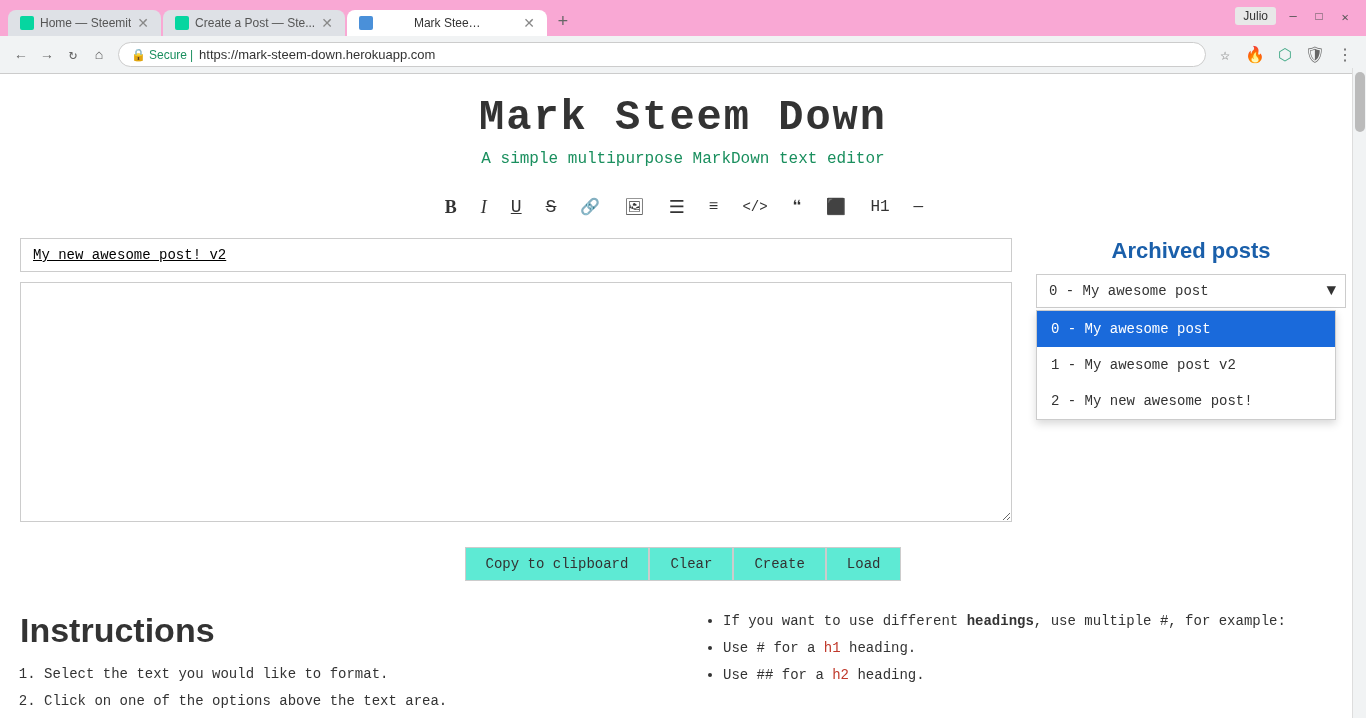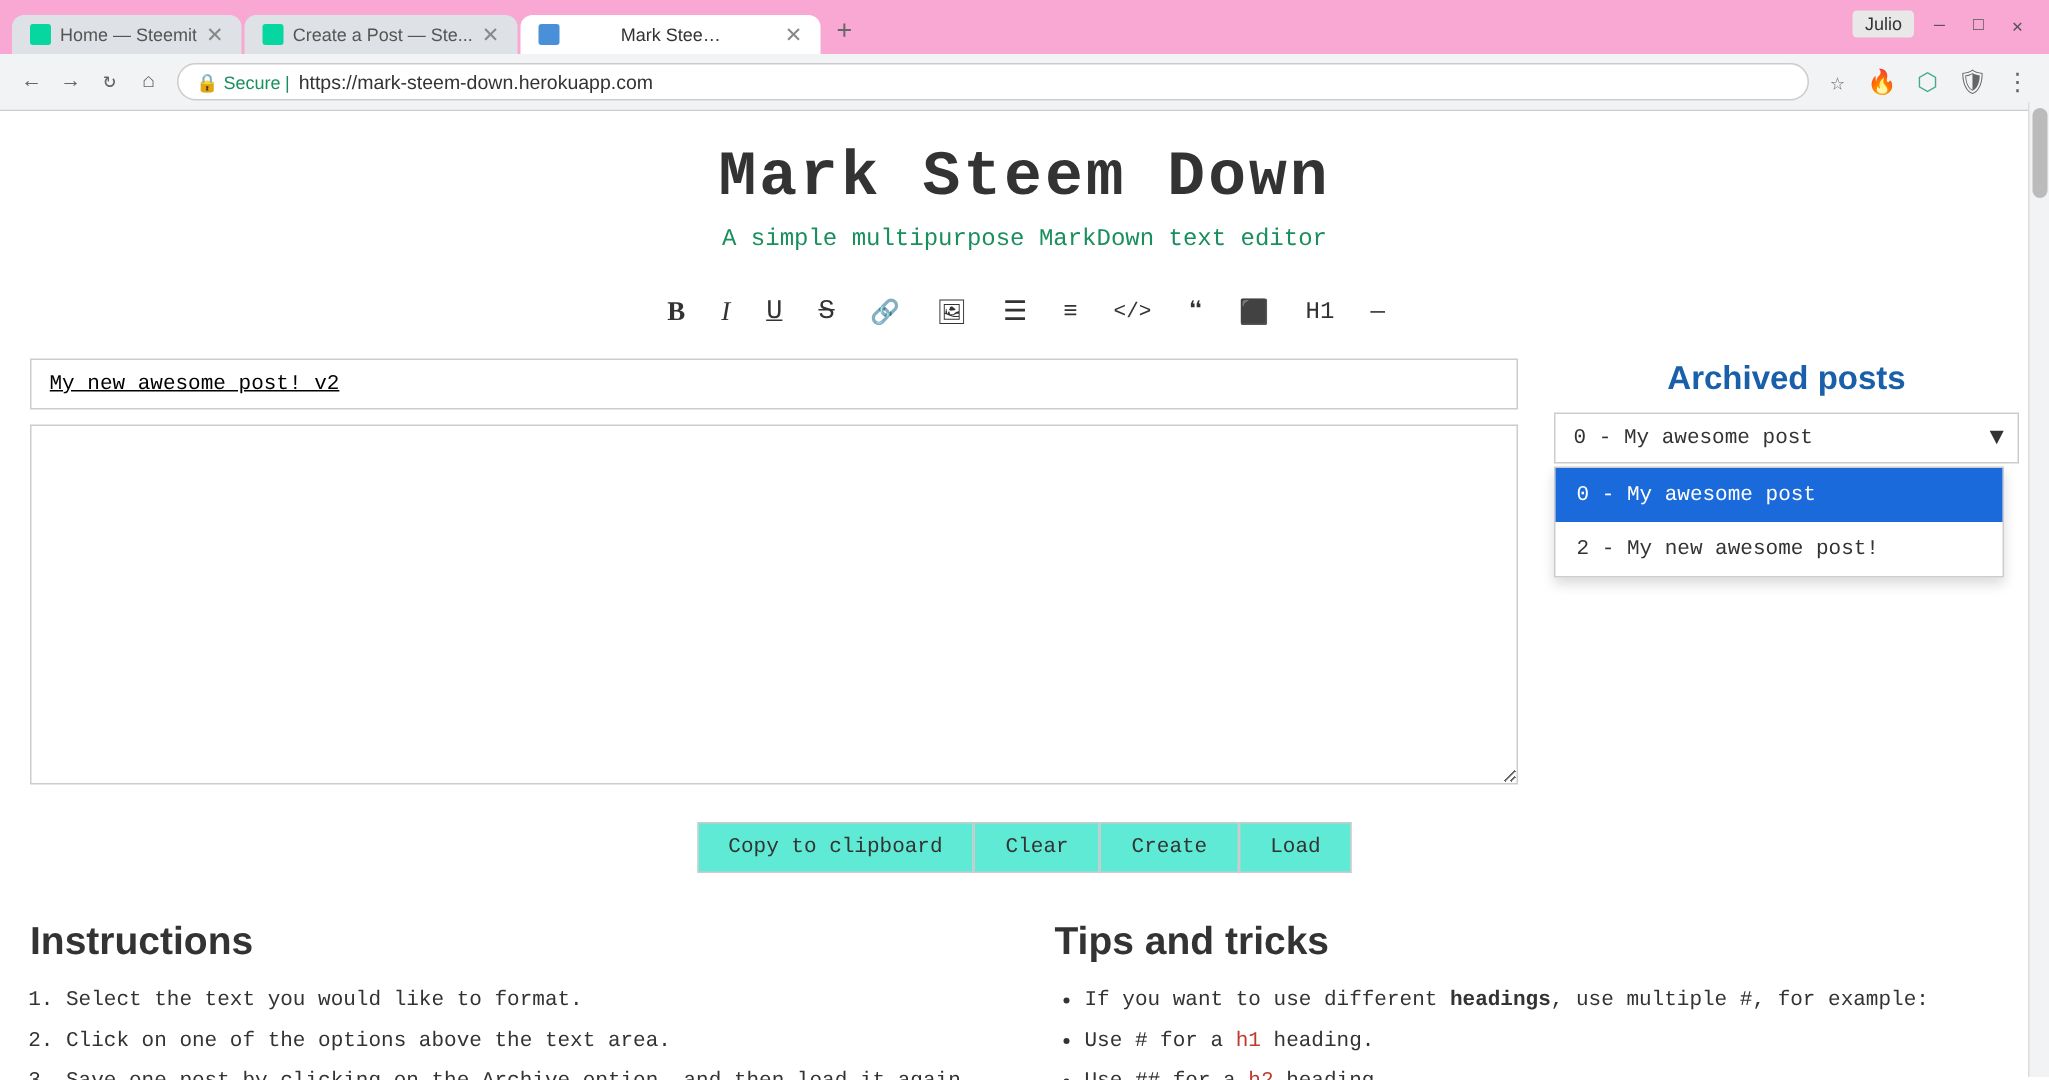--- a/index.html
+++ b/index.html
@@ -314,21 +314,21 @@
       display: flex;
       gap: 40px;
     }
 
     .instructions-section {
       flex: 1;
     }
 
     .section-heading {
       font-family: Arial, sans-serif;
-      font-size: 26px;
+      font-size: 34px;
       font-weight: bold;
       color: #333;
       margin-bottom: 14px;
     }
 
     .instructions-list {
       list-style: decimal;
       padding-left: 24px;
     }
     .instructions-list li {
@@ -467,20 +467,21 @@
         <select class="archive-select">
           <option>0 - My awesome post</option>
           <option>1 - My awesome post v2</option>
           <option>2 - My new awesome post!</option>
         </select>
         <span class="select-arrow">▼</span>
 
         
         <div class="dropdown-overlay">
           <div class="dropdown-item selected">0 - My awesome post</div>
+          <div class="dropdown-item">1 - My awesome post v2</div>
           <div class="dropdown-item">2 - My new awesome post!</div>
         </div>
       </div>
     </div>
   </div>
 
   <div class="action-buttons">
     <button class="action-btn">Copy to clipboard</button>
     <button class="action-btn">Clear</button>
     <button class="action-btn">Create</button>
@@ -491,21 +492,20 @@
     <div class="instructions-section">
       <h2 class="section-heading">Instructions</h2>
       <ol class="instructions-list">
         <li>Select the text you would like to format.</li>
         <li>Click on one of the options above the text area.</li>
         <li>Save one post by clicking on the Archive option, and then load it again with the Load option.</li>
       </ol>
     </div>
 
     <div class="tips-section">
-      <h2 class="section-heading">Tips and tricks</h2>
       <ul class="tips-list">
         <li>
           If you want to use different <strong>headings</strong>, use multiple #, for example:
         </li>
         <li>
           Use # for a <span class="code-inline">h1</span> heading.
         </li>
         <li>
           Use ## for a <span class="code-inline">h2</span> heading.
         </li>

